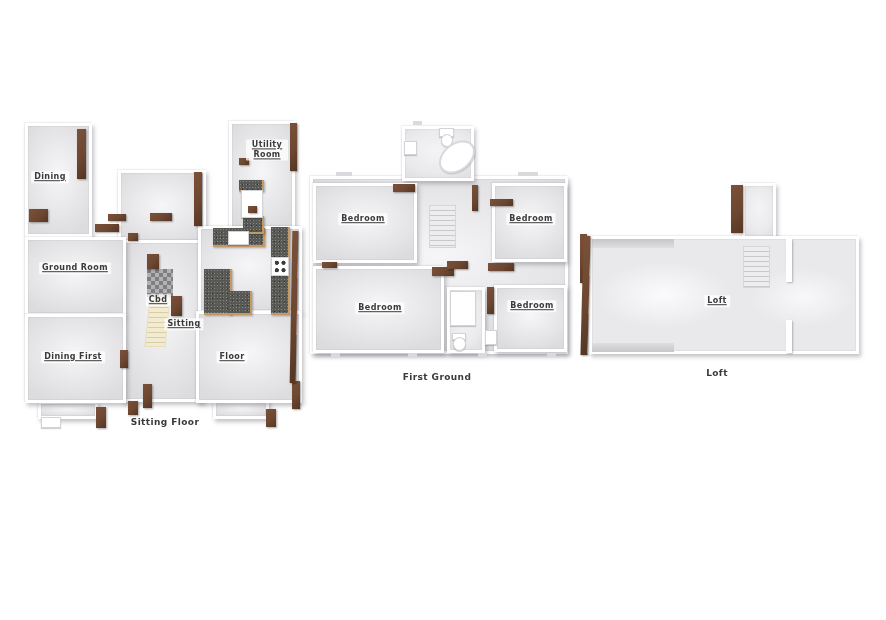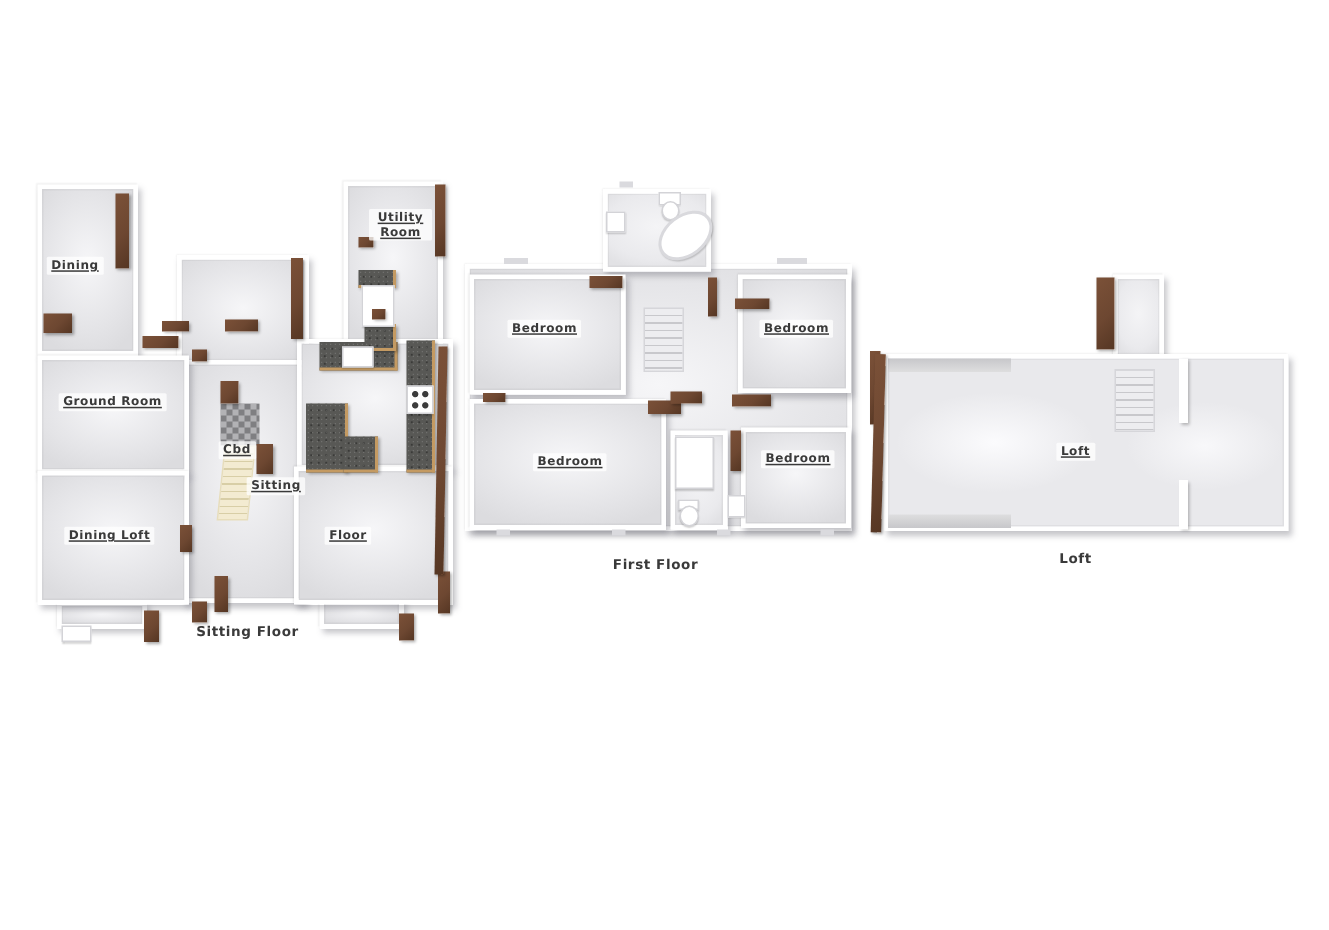--- a/index.html
+++ b/index.html
@@ -129,21 +129,21 @@
     <div class="wood" style="left:143px;top:384px;width:9px;height:24px"></div>
     <div class="wood" style="left:266px;top:409px;width:10px;height:18px"></div>
     <div class="wood" style="left:292px;top:381px;width:8px;height:28px"></div>
     <div class="wood" style="left:291px;top:231px;width:6px;height:152px;transform:rotate(1deg)"></div>
     <div class="wood" style="left:290px;top:123px;width:7px;height:48px"></div>
     <div class="wood" style="left:239px;top:158px;width:10px;height:7px"></div>
     <div class="wood" style="left:248px;top:206px;width:9px;height:7px"></div>
 
     <span class="rlabel" style="left:50px;top:177px">Dining</span>
     <span class="rlabel" style="left:75px;top:268px">Ground Room</span>
-    <span class="rlabel" style="left:73px;top:357px">Dining Loft</span>
+    <span class="rlabel" style="left:73px;top:357px">Dining First</span>
     <span class="rlabel" style="left:158px;top:300px">Cbd</span>
     <span class="rlabel" style="left:184px;top:324px">Sitting</span>
     <span class="rlabel" style="left:232px;top:357px">Floor</span>
     <span class="rlabel wrap" style="left:267px;top:150px">Utility Room</span>
     <span class="caption" style="left:165px;top:417px">Sitting Floor</span>
   </div>
 
   <div class="plan">
     <div class="room" style="left:310px;top:176px;width:258px;height:178px"></div>
     <div class="room light" style="left:402px;top:126px;width:72px;height:55px"></div>
@@ -179,21 +179,21 @@
     <div class="tick" style="left:413px;top:121px;width:9px;height:4px"></div>
     <div class="tick" style="left:331px;top:353px;width:9px;height:4px"></div>
     <div class="tick" style="left:408px;top:353px;width:9px;height:4px"></div>
     <div class="tick" style="left:478px;top:353px;width:9px;height:4px"></div>
     <div class="tick" style="left:547px;top:353px;width:9px;height:4px"></div>
 
     <span class="rlabel" style="left:363px;top:219px">Bedroom</span>
     <span class="rlabel" style="left:531px;top:219px">Bedroom</span>
     <span class="rlabel" style="left:380px;top:308px">Bedroom</span>
     <span class="rlabel" style="left:532px;top:306px">Bedroom</span>
-    <span class="caption" style="left:437px;top:372px">First Floor</span>
+    <span class="caption" style="left:437px;top:372px">First Ground</span>
   </div>
 
   <div class="plan">
     <div class="room light" style="left:742px;top:183px;width:34px;height:57px"></div>
     <div class="room loft-main" style="left:589px;top:236px;width:270px;height:118px"></div>
     <div class="band" style="left:592px;top:239px;width:82px;height:9px"></div>
     <div class="band bot" style="left:592px;top:343px;width:82px;height:9px"></div>
     <div class="wallseg" style="left:786px;top:239px;width:6px;height:43px"></div>
     <div class="wallseg" style="left:786px;top:320px;width:6px;height:33px"></div>
     <div class="stairs gray" style="left:743px;top:246px;width:25px;height:40px"></div>

